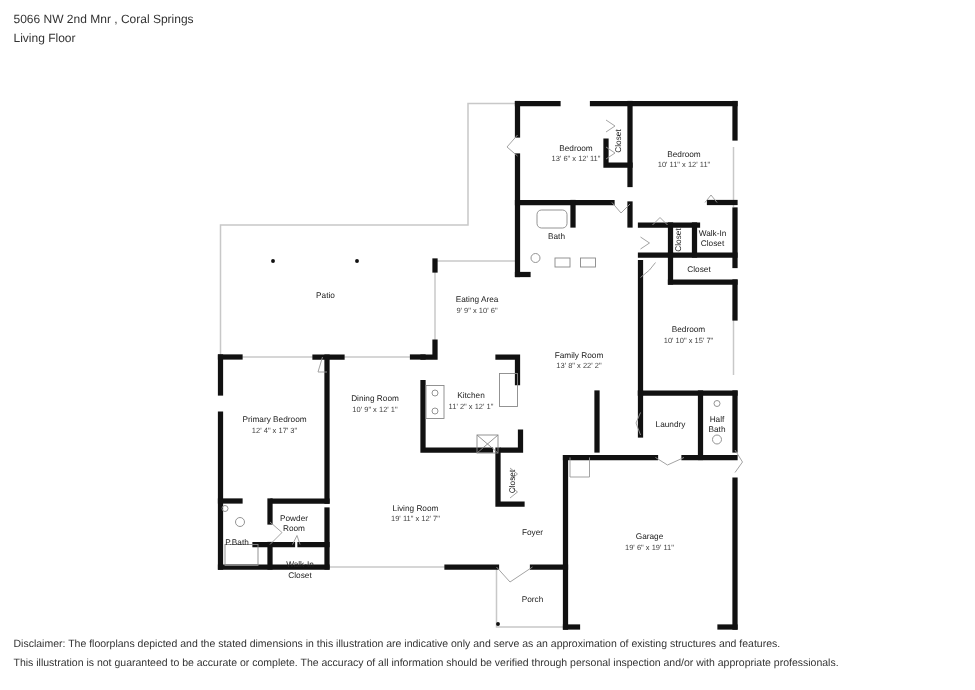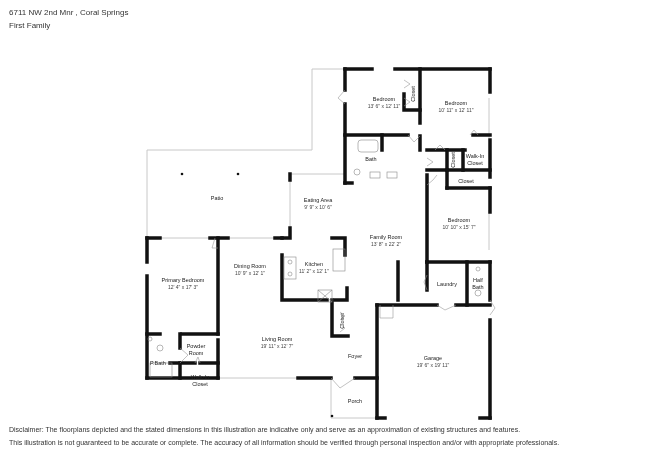--- a/index.html
+++ b/index.html
@@ -7,22 +7,22 @@
   .hdr { position: absolute; left: 9px; font-size: 8px; color: #333; }
   .plan { position: absolute; left: 0; top: 0; }
   .lbl { position: absolute; text-align: center; font-size: 5.5px; color: #222; line-height: 1.25; transform: translate(-50%, -50%); white-space: nowrap; }
   .lbl .dim { display: block; font-size: 5px; color: #444; }
   .vlbl { position: absolute; font-size: 5.5px; color: #222; transform: translate(-50%,-50%) rotate(-90deg); white-space: nowrap; }
   .disc { position: absolute; left: 9px; font-size: 7px; color: #333; white-space: nowrap; }
 </style>
 </head>
 <body>
 
-<div class="hdr" style="top:8px;">6711 NW 2nd Mnr , Coral Springs</div>
-<div class="hdr" style="top:21px;">First Family</div>
+<div class="hdr" style="top:8px;">5066 NW 2nd Mnr , Coral Springs</div>
+<div class="hdr" style="top:21px;">Living Floor</div>
 
 <svg class="plan" width="650" height="460" viewBox="0 0 650 460">
   <g fill="none" stroke="#c8c8c8" stroke-width="1">
 
     <polyline points="147,238 147,150 312,150 312,69 345,69"></polyline>
     <line x1="290" y1="174" x2="290" y2="238"></line>
     <line x1="290" y1="174" x2="345" y2="174"></line>
 
     <polyline points="331,379 331,418 377,418"></polyline>
 

